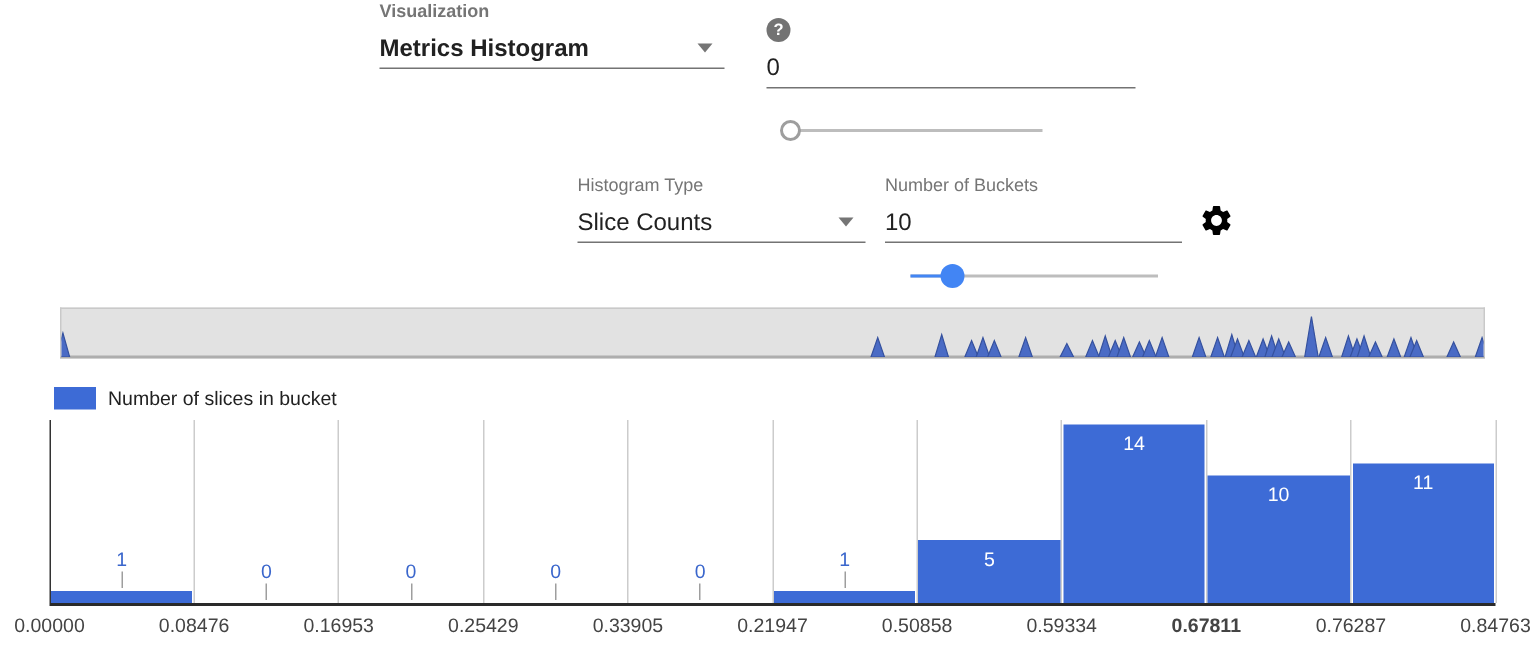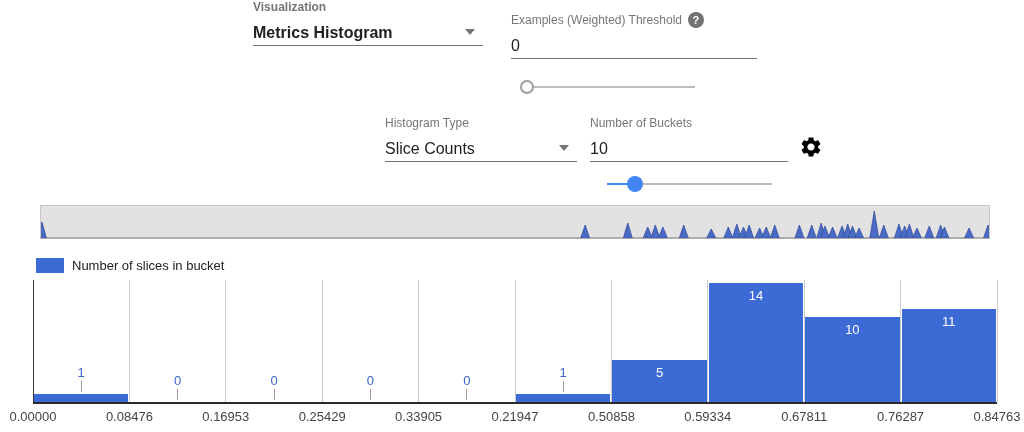--- a/index.html
+++ b/index.html
@@ -44,21 +44,20 @@
   <div class="field" style="left:253px;top:0;width:230px;font-weight:bold;">
     <div class="field-label">Visualization</div>
     <div class="field-value">
       <span>Metrics Histogram</span>
       <span class="dd-arrow"></span>
     </div>
   </div>
 
   <div class="field" style="left:511px;top:13px;width:246px;">
     <div class="field-label">
-      <span>Examples (Weighted) Threshold</span>
       <span class="help-icon">?</span>
     </div>
     <div class="field-value">
       <input value="0" style="">
     </div>
   </div>
 
   <div class="slider" style="left:527px;top:79px;width:168px;">
     <div class="track"></div>
     <div class="knob-ring" style="left: -7px;"></div>
@@ -173,18 +172,18 @@
       <div class="bar-label-in" style="left: 804.2px; top: 47px; width: 96.4px;">10</div>
       <div class="bar-label-in" style="left: 900.6px; top: 38.5px; width: 96.4px;">11</div>
       <div class="x-label" style="left: -2px; top: 134px; width: 70px;">0.00000</div>
       <div class="x-label" style="left: 94.4px; top: 134px; width: 70px;">0.08476</div>
       <div class="x-label" style="left: 190.8px; top: 134px; width: 70px;">0.16953</div>
       <div class="x-label" style="left: 287.2px; top: 134px; width: 70px;">0.25429</div>
       <div class="x-label" style="left: 383.6px; top: 134px; width: 70px;">0.33905</div>
       <div class="x-label" style="left: 480px; top: 134px; width: 70px;">0.21947</div>
       <div class="x-label" style="left: 576.4px; top: 134px; width: 70px;">0.50858</div>
       <div class="x-label" style="left: 672.8px; top: 134px; width: 70px;">0.59334</div>
-      <div class="x-label" style="left: 769.2px; top: 134px; width: 70px;">0.67811</div>
+      <div class="x-label" style="left: 769.2px; top: 134px; width: 70px; font-weight: bold;">0.67811</div>
       <div class="x-label" style="left: 865.6px; top: 134px; width: 70px;">0.76287</div>
       <div class="x-label" style="left: 962px; top: 134px; width: 70px;">0.84763</div>
     </div>
 
 </div>
 
 </body></html>

